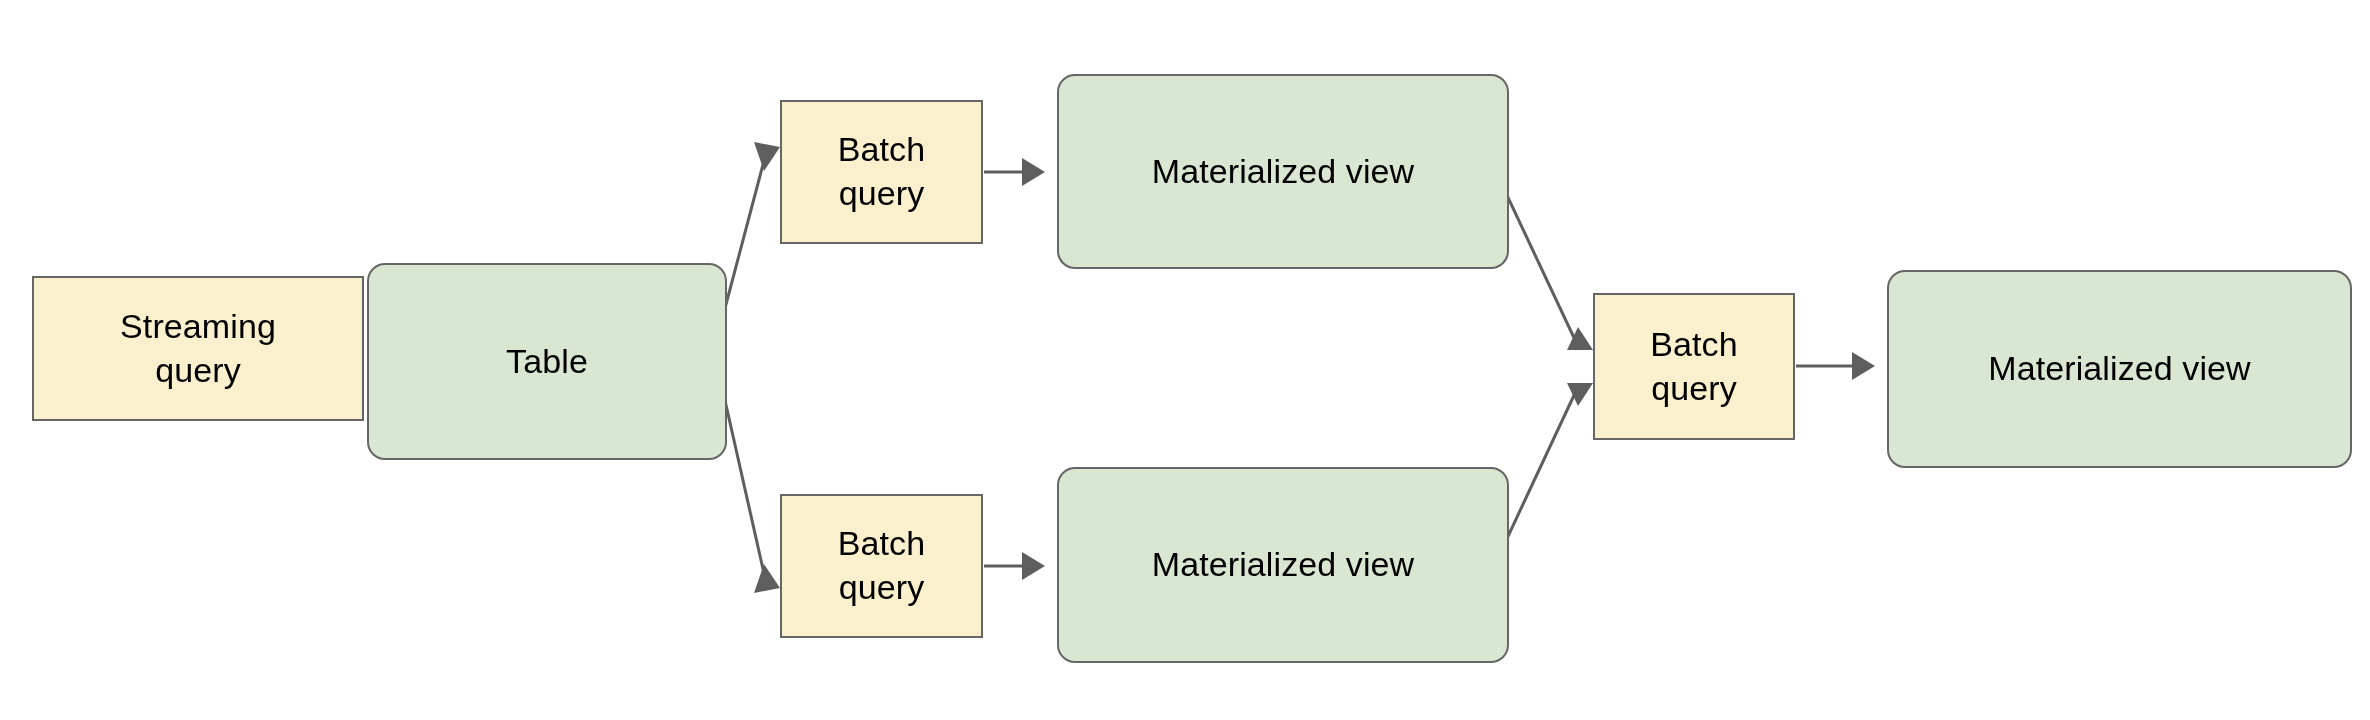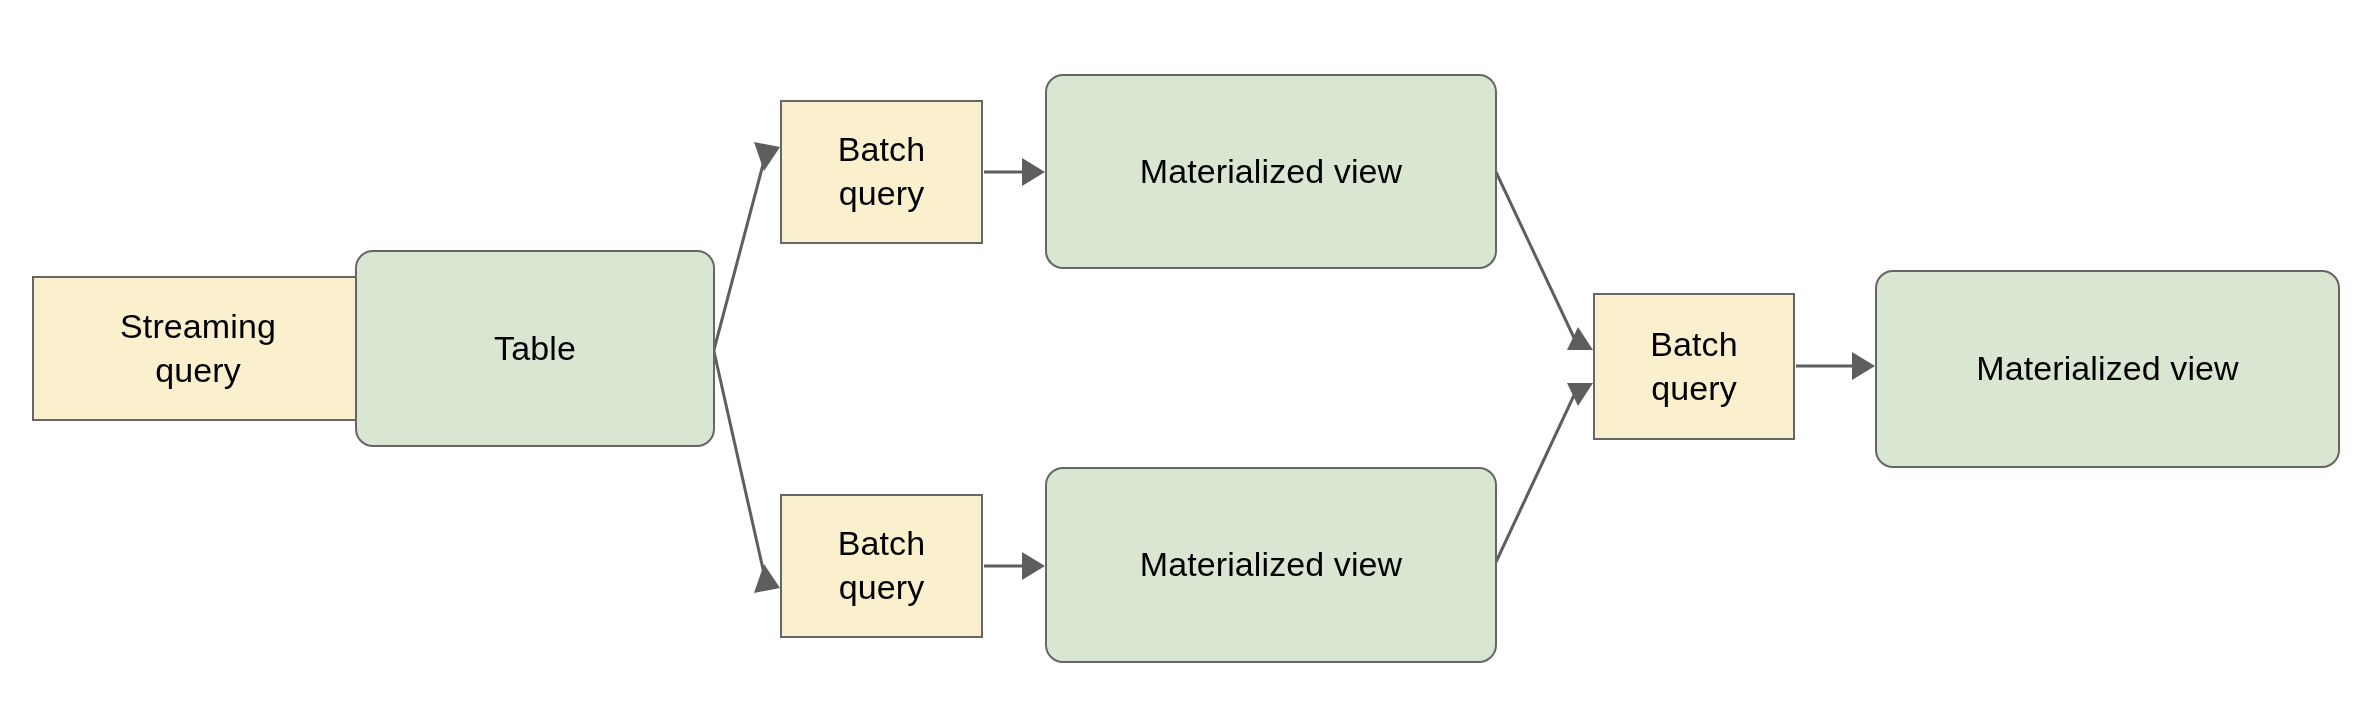--- a/index.html
+++ b/index.html
@@ -33,20 +33,21 @@
     z-index: 2;
   }
   .node.process {
     background: #FAF0CD;
     border-radius: 0;
     justify-content: center;
   }
   .node.store {
     background: #D9E7D2;
     border-radius: 18px;
+    margin-left: 12px;
   }
   .node .label {
     white-space: pre-line;
     padding: 0 8px;
   }
   #edges {
     position: absolute;
     left: 0;
     top: 0;
     width: 2370px;
@@ -111,21 +112,21 @@
       <path class="edge-path" d="M 1796 366 L 1852 366"></path>
       <polygon class="edge-head" points="1852,352 1875,366 1852,380"></polygon>
     </g>
   </svg>
 
   <div class="node process" style="left:32px; top:276px; width:332px; height:145px;">
     <span class="label">Streaming
 query</span>
   </div>
 
-  <div class="node store" style="left:355px; top:250px; width:360px; height:197px;">
+  <div class="node store" style="left:355px; top:263px; width:360px; height:197px;">
     <span class="label">Table</span>
   </div>
 
   <div class="node process" style="left:780px; top:100px; width:203px; height:144px;">
     <span class="label">Batch
 query</span>
   </div>
 
   <div class="node store" style="left:1045px; top:74px; width:452px; height:195px;">
     <span class="label">Materialized view</span>

